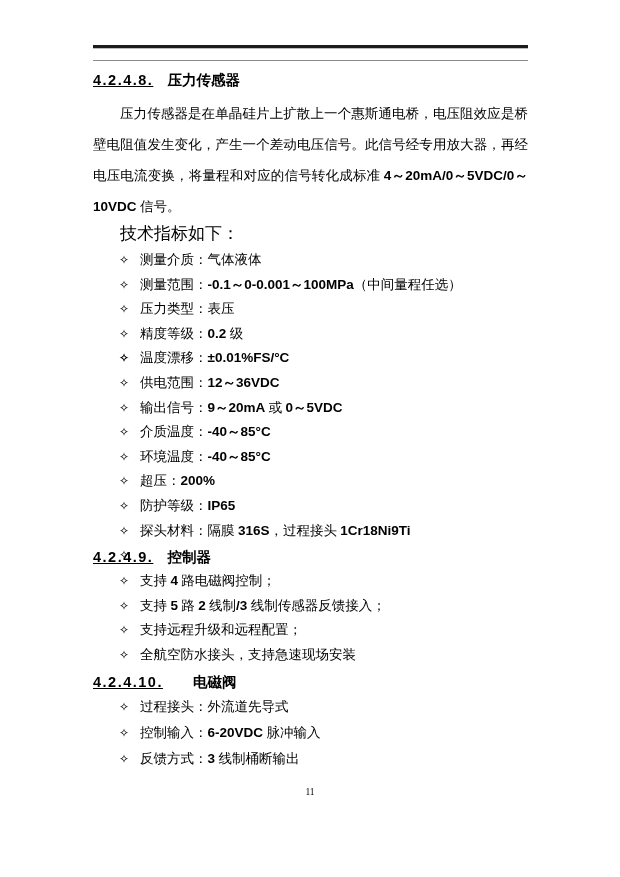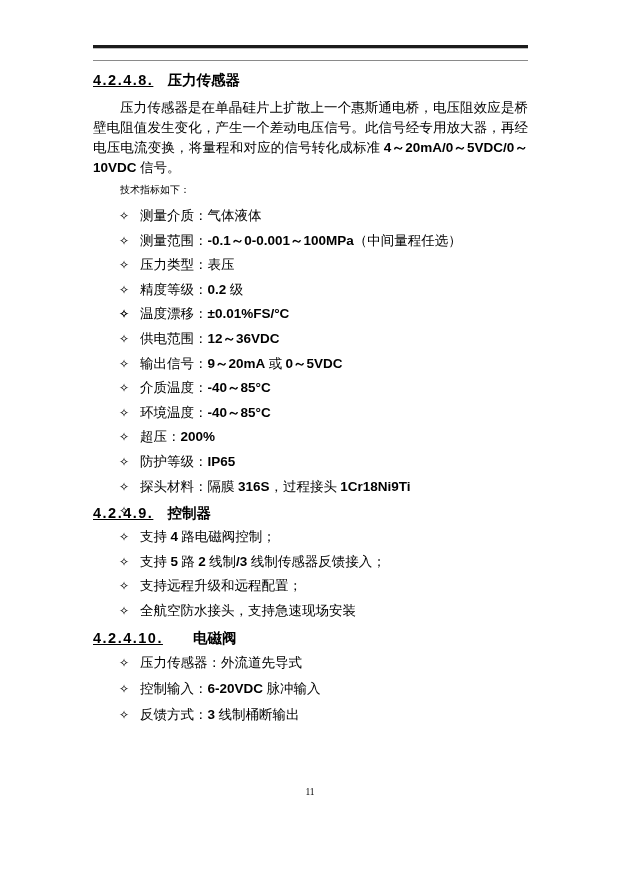--- a/index.html
+++ b/index.html
@@ -45,26 +45,26 @@
   .section-number {
     font-family: "Liberation Sans", sans-serif;
     letter-spacing: 1.5px;
     text-decoration: underline;
   }
   .section-title { margin-left: 14px; }
   .section:nth-of-type(3) .section-title { margin-left: 30px; }
   .section-para {
     margin: 8px 0 0 0;
     font-size: 13.5px;
-    line-height: 20px;
+    line-height: 31px;
     text-align: justify;
     text-indent: 27px;
   }
   .list-intro {
-    font-size: 10px;
+    font-size: 17px;
     line-height: 24px;
     padding-left: 27px;
   }
   .bullet-list {
     list-style: none;
     margin: 2px 0 0 0;
     padding: 0;
   }
   .bullet-item {
     position: relative;
@@ -130,21 +130,21 @@
         <ul class="bullet-list">
           <li class="bullet-item"><span class="bullet-glyph">✧</span><span>支持 <b class="latin">4</b> 路电磁阀控制；</span></li>
           <li class="bullet-item"><span class="bullet-glyph">✧</span><span>支持 <b class="latin">5</b> 路 <b class="latin">2</b> 线制<b class="latin">/3</b> 线制传感器反馈接入；</span></li>
           <li class="bullet-item"><span class="bullet-glyph">✧</span><span>支持远程升级和远程配置；</span></li>
           <li class="bullet-item"><span class="bullet-glyph">✧</span><span>全航空防水接头，支持急速现场安装</span></li>
         </ul>
       </section>
       <section class="section">
         <h2 class="section-heading"><span class="section-number">4.2.4.10.</span><span class="section-title">电磁阀</span></h2>
         <ul class="bullet-list">
-          <li class="bullet-item"><span class="bullet-glyph">✧</span><span>压力传感器：外流道先导式</span></li>
+          <li class="bullet-item"><span class="bullet-glyph">✧</span><span>过程接头：外流道先导式</span></li>
           <li class="bullet-item"><span class="bullet-glyph">✧</span><span>控制输入：<b class="latin">6-20VDC</b> 脉冲输入</span></li>
           <li class="bullet-item"><span class="bullet-glyph">✧</span><span>反馈方式：<b class="latin">3</b> 线制桶断输出</span></li>
         </ul>
       </section>
     </div>
 
   <div class="page-number">11</div>
 </div>
 
 </body></html>

